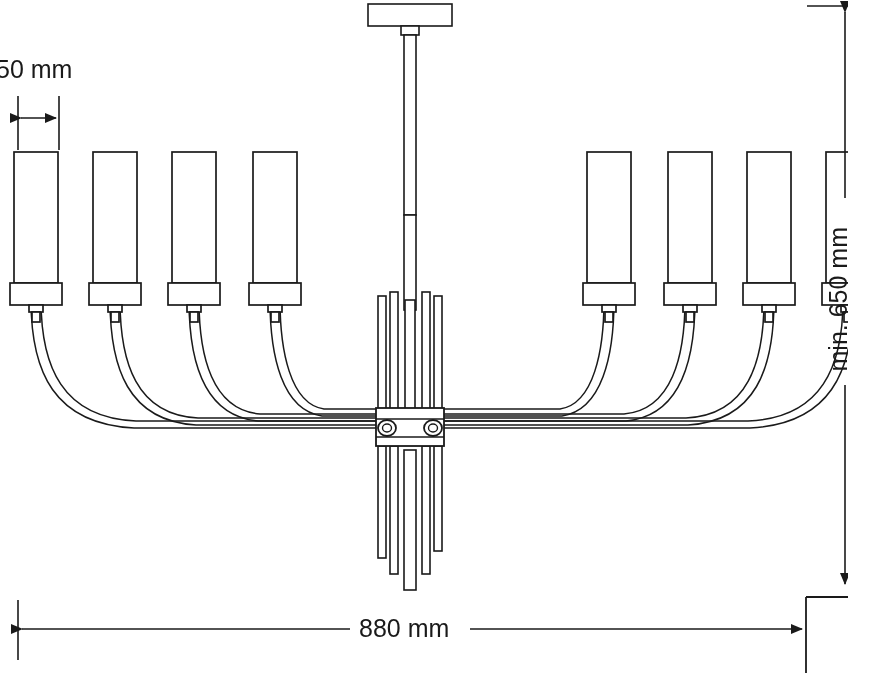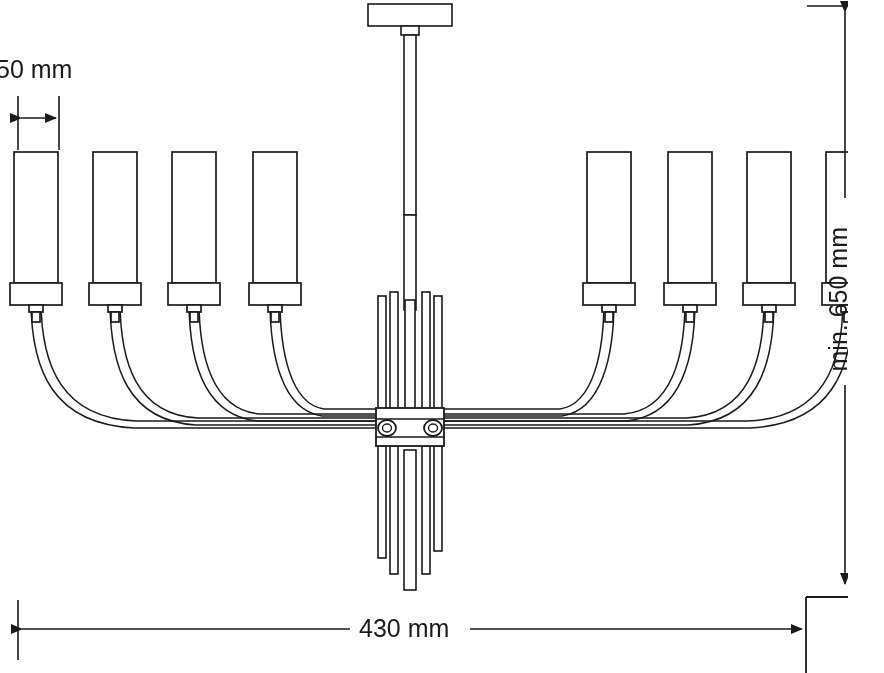--- a/index.html
+++ b/index.html
@@ -180,15 +180,15 @@
 
     <g stroke="#1a1a1a" stroke-width="1.6">
       <line x1="18" y1="600" x2="18" y2="660"></line>
       <line x1="22" y1="629" x2="350" y2="629" marker-start="url(#arrowLeft)"></line>
       <line x1="470" y1="629" x2="802" y2="629" marker-end="url(#arrowRight)"></line>
     </g>
   </svg>
 
   <div class="dim-label" id="label-width-50">50 mm</div>
   <div class="dim-label" id="label-height-min">min. 650 mm</div>
-  <div class="dim-label" id="label-width-990">430 mm</div>
+  <div class="dim-label" id="label-width-990">880 mm</div>
 
 </div>
 
 </body></html>

